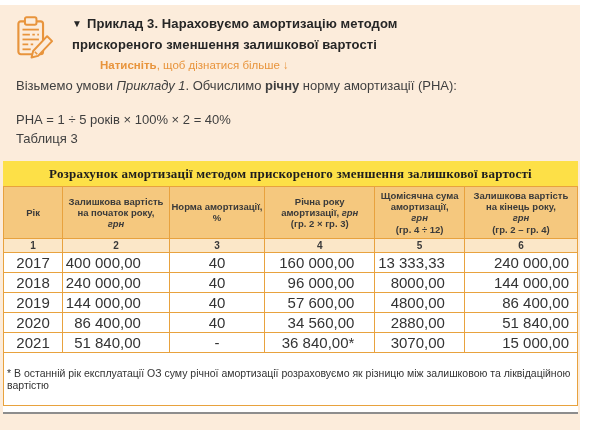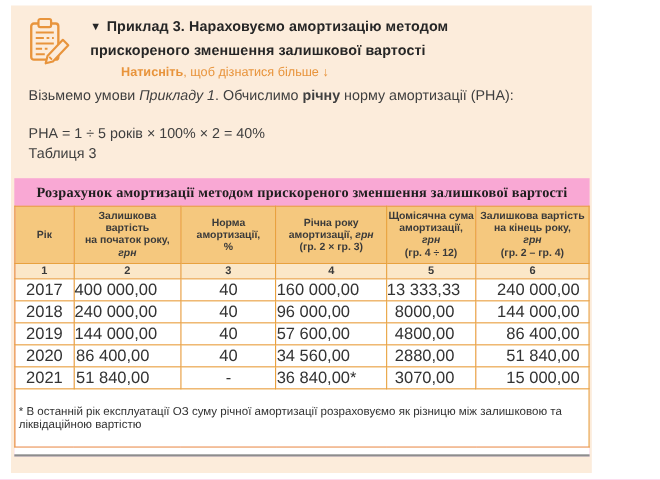--- a/index.html
+++ b/index.html
@@ -5,22 +5,22 @@
   * { box-sizing: border-box; }
   html,body { margin:0; padding:0; }
   body {
     width:600px; height:436px;
     background:#ffffff;
     font-family:"Liberation Sans", sans-serif;
     position:relative;
     overflow:hidden;
   }
   .page {
-    position:absolute; left:10px; top:5px;
-    width:528px; height:425px;
+    position:absolute; left:0; top:5px;
+    width:580px; height:425px;
     background:#fcecdb;
     overflow:hidden;
   }
   
   .header-block { display:flex; padding:7px 8px 0 11px; cursor:pointer; }
   .icon-wrap { width:48px; flex:0 0 48px; padding-top:1px; }
   .header-text { margin-left:13px; padding-top:2px; }
   .title {
     font-size:13px; font-weight:bold; color:#262626;
     line-height:20px; width:412px; letter-spacing:.1px;
@@ -32,21 +32,21 @@
   .para { font-size:13px; color:#3f3f3f; padding:0 6px 0 16px; }
   .p1 { margin-top:7px; line-height:16px; }
   .formula { margin-top:18px; }
   .p3 { margin-top:17px; line-height:25px; width:480px; }
   .tbl-ref { margin-top:4px; }
   .it { font-style:italic; }
   .bd { font-weight:bold; }
   
   .table-image {
     margin:15px 2px 0 3px;
-    background:#f9a8d4;
+    background:#fde047;
   }
   .tbl-title {
     font-family:"Liberation Serif", serif;
     font-weight:bold; font-size:13px; color:#1e1e1e;
     text-align:center; padding:5px 0 4px 0; letter-spacing:.2px;
   }
   table { width:100%; border-collapse:collapse; table-layout:fixed; }
   col.c1{width:10.3%} col.c2{width:18.6%} col.c3{width:16.6%}
   col.c4{width:19.2%} col.c5{width:15.6%} col.c6{width:19.7%}
   th, td { border:1px solid #e8a23e; }
@@ -59,21 +59,21 @@
     background:#fbe7c8; font-weight:bold; font-size:10px;
     text-align:center; padding:1px 0; color:#3a3a3a;
   }
   tbody td {
     background:#ffffff; font-size:15px; color:#333333;
     padding:1px 0; white-space:nowrap;
   }
   tbody td:nth-child(1){ text-align:center; }
   tbody td:nth-child(2){ text-align:right; padding-right:28px; }
   tbody td:nth-child(3){ text-align:center; }
-  tbody td:nth-child(4){ padding-right:20px; }
+  tbody td:nth-child(4){ text-align:right; padding-right:20px; }
   tbody td:nth-child(5){ text-align:right; padding-right:19px; }
   tbody td:nth-child(6){ text-align:right; padding-right:8px; }
   tfoot td {
     background:#ffffff; font-size:10.5px; color:#333333;
     text-align:left; padding:14px 3px;
   }
   .white-strip {
     height:8px; background:#ffffff;
     border-bottom:2px solid #8d8d8d;
     margin:0;

